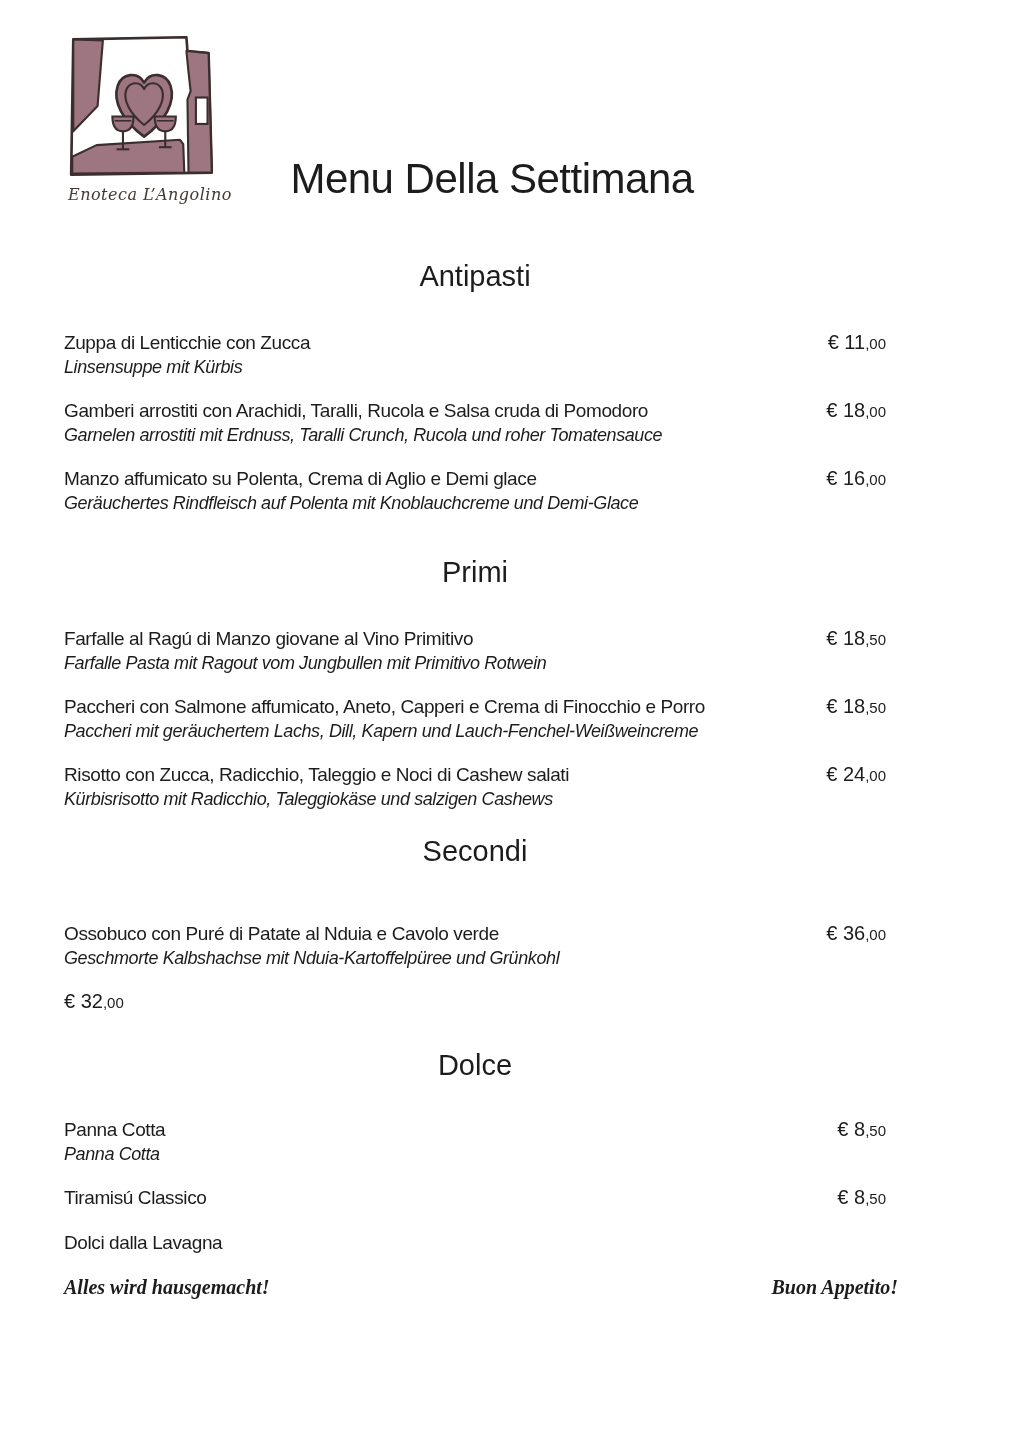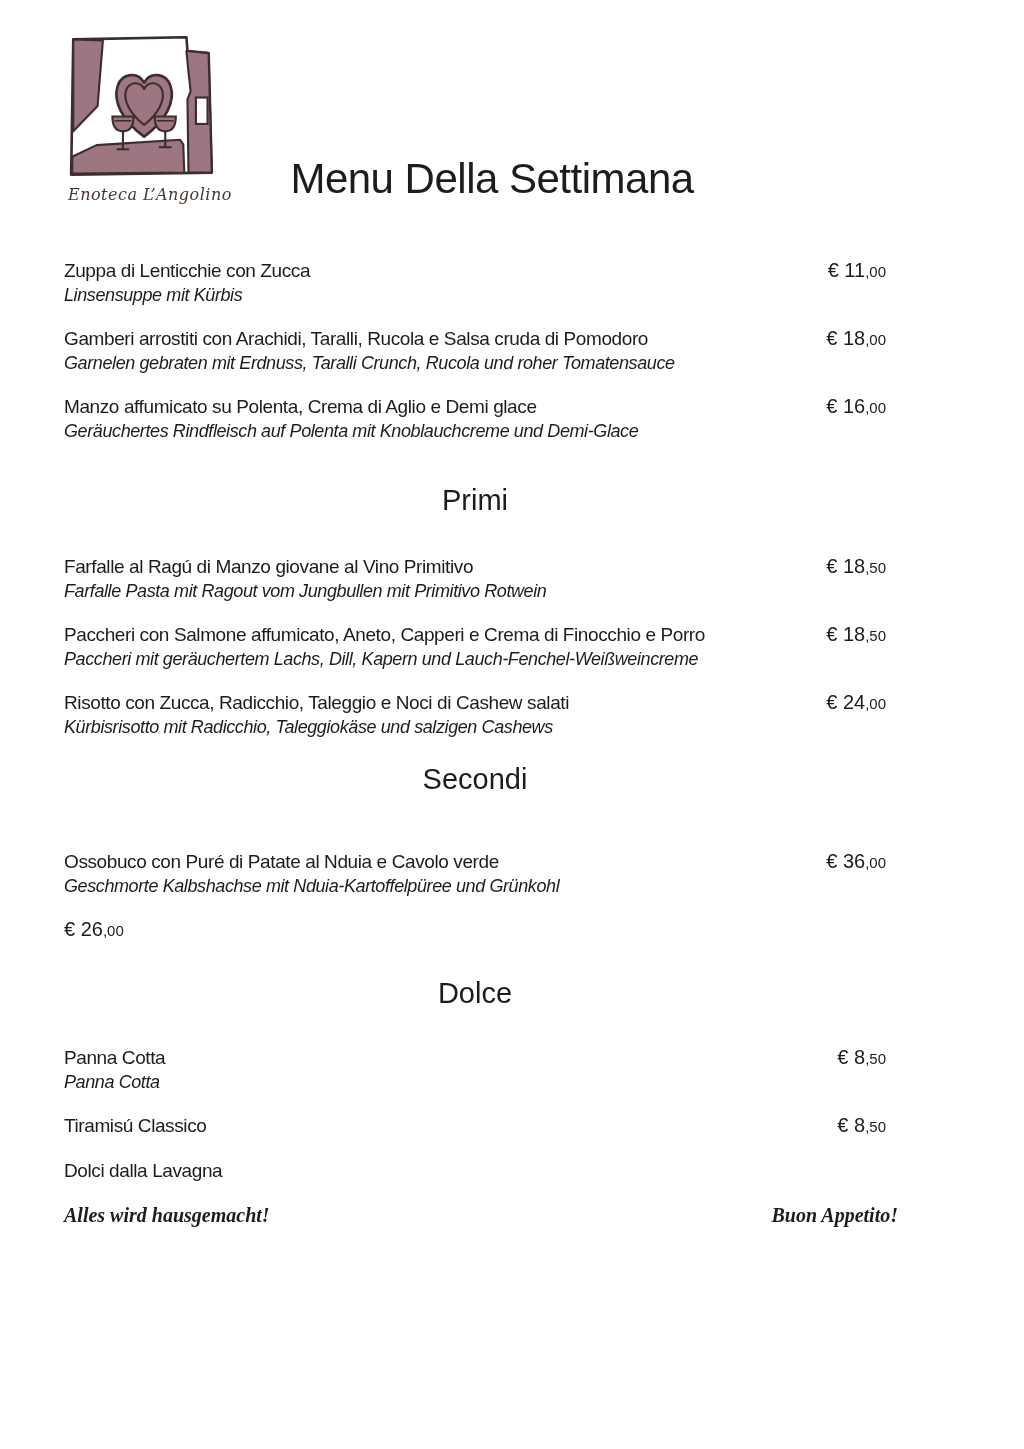--- a/index.html
+++ b/index.html
@@ -125,29 +125,30 @@
         <line x1="86" y1="105" x2="98" y2="105" stroke="#3c2e2f" stroke-width="2"></line>
       </svg>
       <div class="logo-text">Enoteca L’Angolino</div>
     </div>
     <h1 class="menu-title">Menu Della Settimana</h1>
   </header>
 
   <main class="main">
 
     <section class="sec-antipasti">
+      <h2 class="section-heading">Antipasti</h2>
       <div class="menu-item">
         <span class="item-name">Zuppa di Lenticchie con Zucca</span>
         <span class="item-price"><span>€ 11</span><span class="cents">,00</span></span>
         <span class="item-desc">Linsensuppe mit Kürbis</span>
       </div>
       <div class="menu-item">
         <span class="item-name">Gamberi arrostiti con Arachidi, Taralli, Rucola e Salsa cruda di Pomodoro</span>
         <span class="item-price"><span>€ 18</span><span class="cents">,00</span></span>
-        <span class="item-desc">Garnelen gebraten mit Erdnuss, Taralli Crunch, Rucola und roher Tomatensauce</span>
+        <span class="item-desc">Garnelen arrostiti mit Erdnuss, Taralli Crunch, Rucola und roher Tomatensauce</span>
       </div>
       <div class="menu-item">
         <span class="item-name">Manzo affumicato su Polenta, Crema di Aglio e Demi glace</span>
         <span class="item-price"><span>€ 16</span><span class="cents">,00</span></span>
         <span class="item-desc">Geräuchertes Rindfleisch auf Polenta mit Knoblauchcreme und Demi-Glace</span>
       </div>
     </section>
 
     <section class="sec-primi">
       <h2 class="section-heading">Primi</h2>
@@ -169,21 +170,21 @@
     </section>
 
     <section class="sec-secondi">
       <h2 class="section-heading">Secondi</h2>
       <div class="menu-item">
         <span class="item-name">Ossobuco con Puré di Patate al Nduia e Cavolo verde</span>
         <span class="item-price"><span>€ 36</span><span class="cents">,00</span></span>
         <span class="item-desc">Geschmorte Kalbshachse mit Nduia-Kartoffelpüree und Grünkohl</span>
       </div>
       <div class="menu-item">
-        <span class="item-price"><span>€ 26</span><span class="cents">,00</span></span>
+        <span class="item-price"><span>€ 32</span><span class="cents">,00</span></span>
       </div>
     </section>
 
     <section class="sec-dolce">
       <h2 class="section-heading">Dolce</h2>
       <div class="menu-item">
         <span class="item-name">Panna Cotta</span>
         <span class="item-price"><span>€ 8</span><span class="cents">,50</span></span>
         <span class="item-desc">Panna Cotta</span>
       </div>

